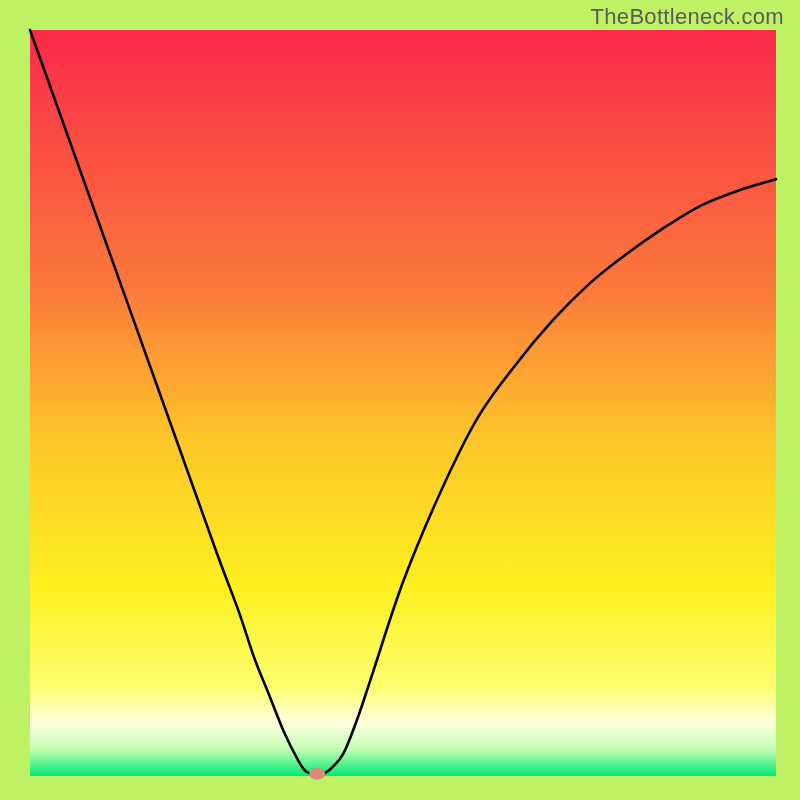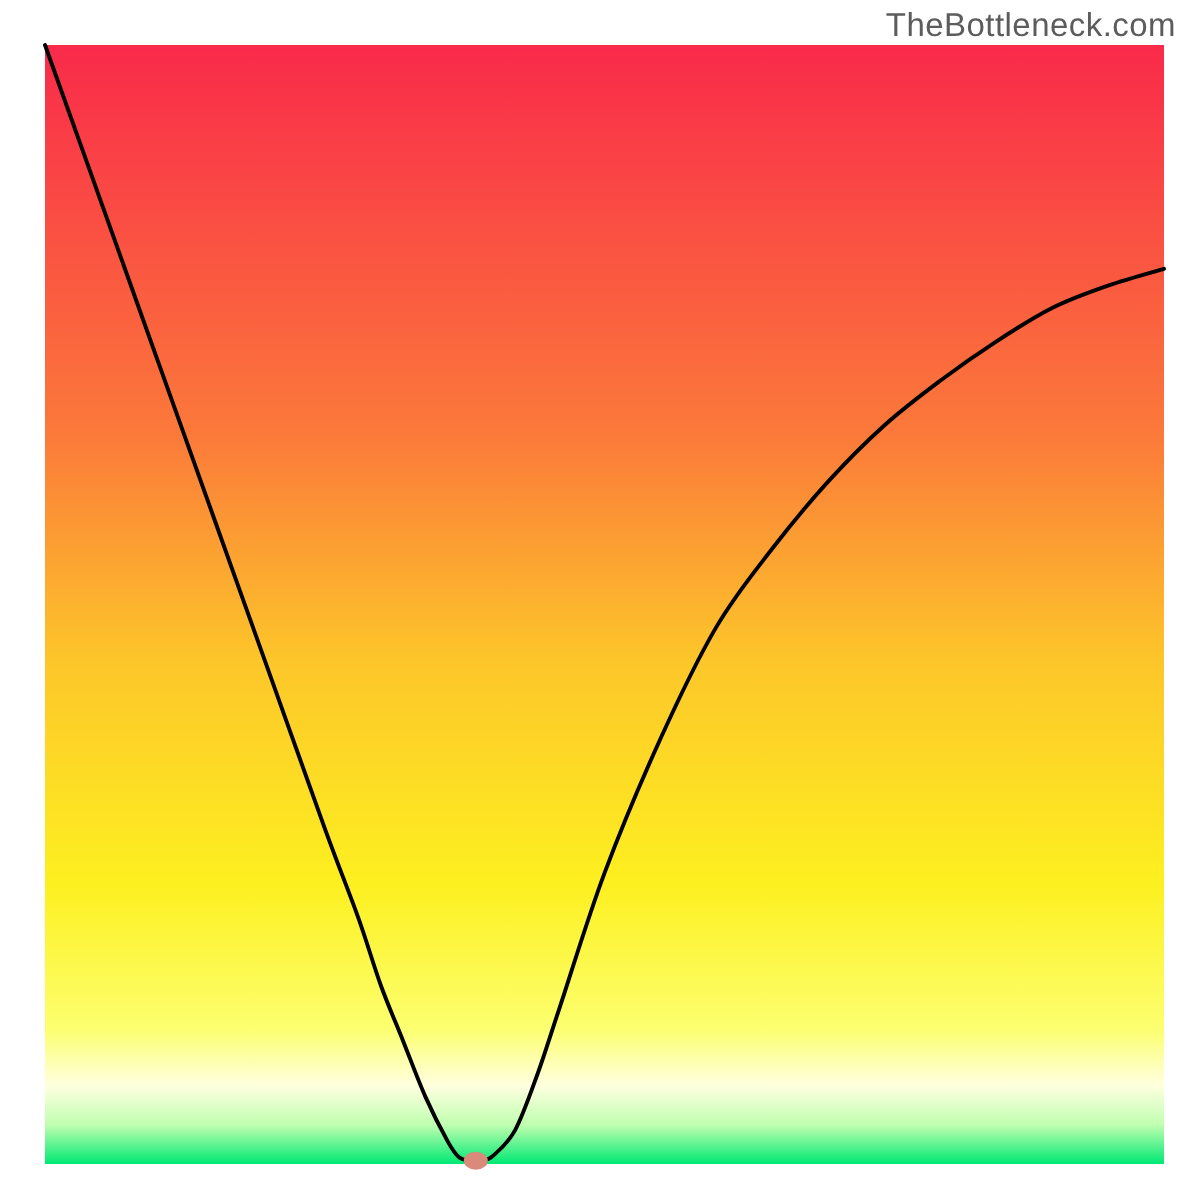--- a/index.html
+++ b/index.html
@@ -8,21 +8,21 @@
     width: 800px;
     height: 800px;
     overflow: hidden;
     background: #000;
     font-family: Arial, Helvetica, sans-serif;
   }
   .frame {
     position: relative;
     width: 800px;
     height: 800px;
-    background: #ffffff;
+    background: #bef264;
     text-align: center;
   }
   .watermark {
     position: absolute;
     top: 4px;
     right: 16px;
     color: #5c5c5c;
     font-size: 22px;
     font-weight: 500;
     letter-spacing: 0.3px;

